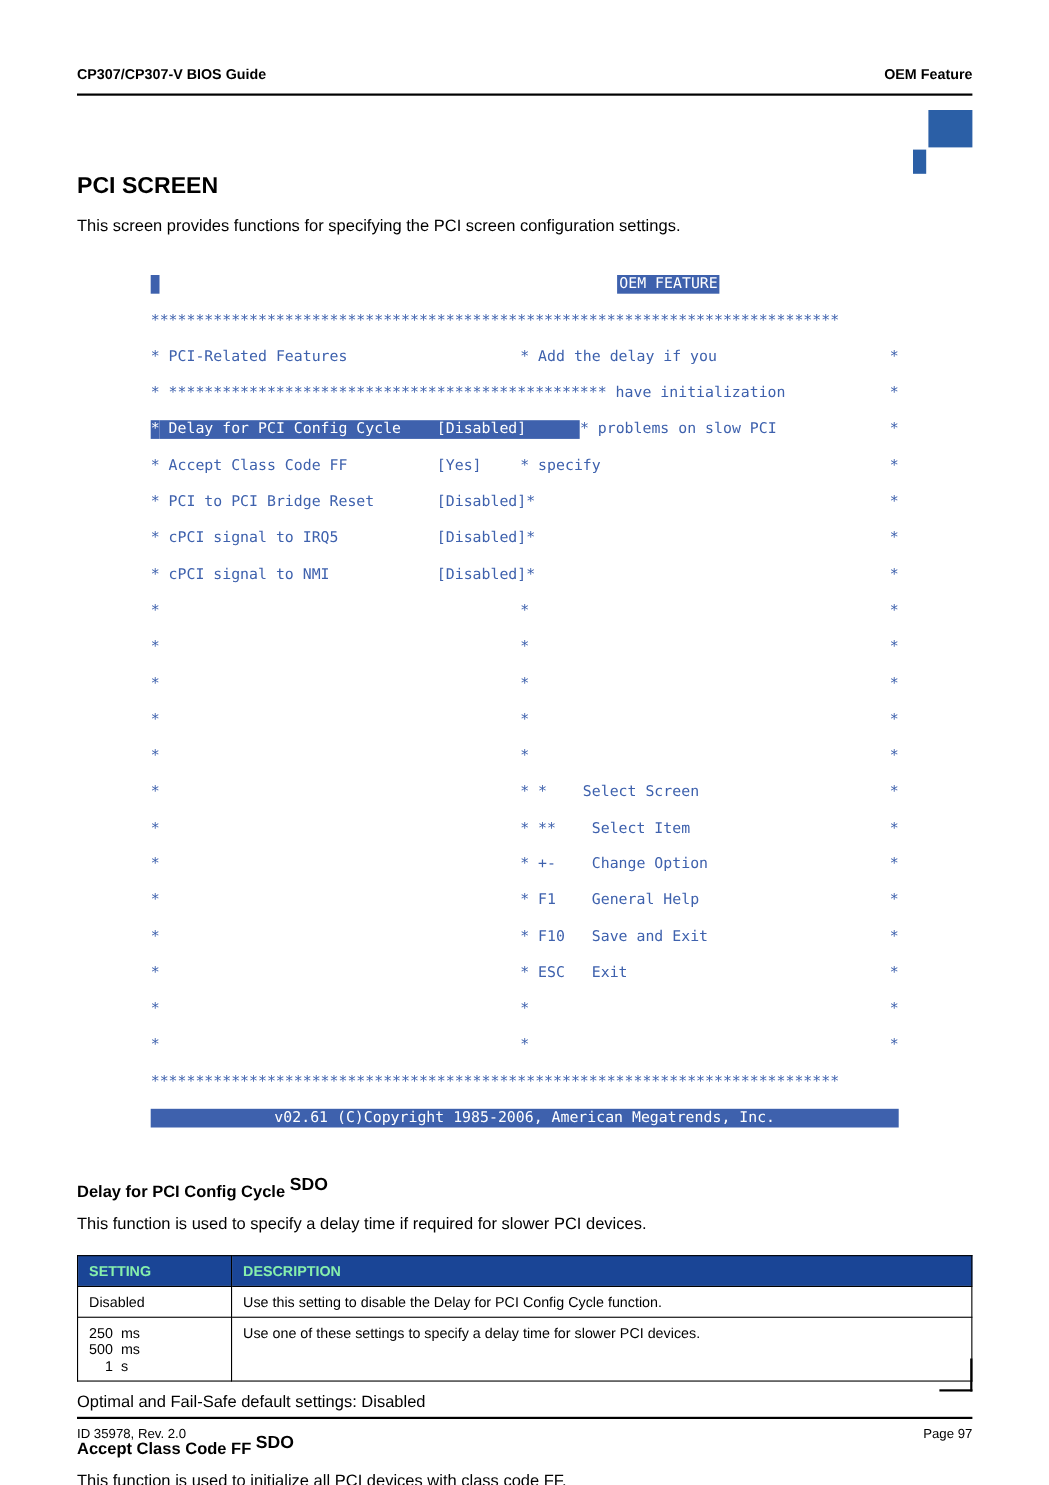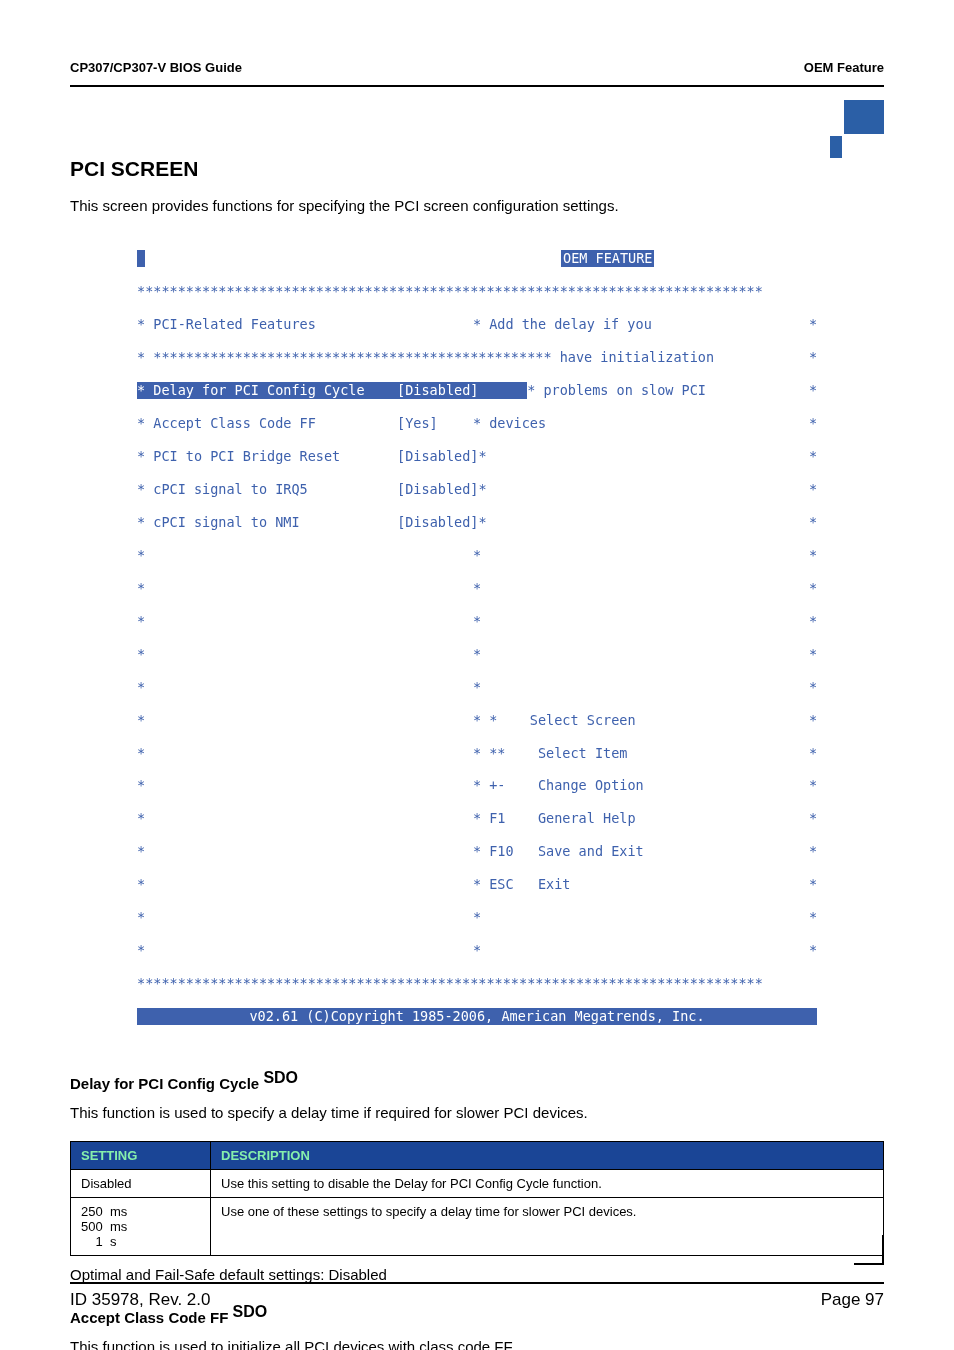--- a/index.html
+++ b/index.html
@@ -93,21 +93,21 @@
   }
   table.settings th:first-child,
   table.settings td:first-child { width: 140px; }
   .footer-row {
     position: absolute;
     bottom: 40px;
     left: 70px;
     right: 70px;
     display: flex;
     justify-content: space-between;
-    font-size: 17px;
+    font-size: 12px;
     border-top: 2px solid #000;
     padding-top: 6px;
   }
   .footer-corner {
     position: absolute;
     bottom: 85px;
     right: 70px;
     width: 30px;
     height: 30px;
     border-right: 2px solid #000;
@@ -130,21 +130,21 @@
 
 <h2 class="section-title">PCI SCREEN</h2>
 <p class="body-text">This screen provides functions for specifying the PCI screen configuration settings.</p>
 
 <div class="bios-screen">
 <div class="bios-title-row"><span class="bios-title-left"> </span><span class="bios-title-gap"> </span><span class="bios-title-label">OEM FEATURE</span><span style="width:20ch"> </span></div>
 <div>*****************************************************************************</div>
 <div class="bios-row"><span class="star">*</span><span class="txt"> <span>PCI-Related Features</span></span><span class="star">*</span><span class="txt"> <span>Add the delay if you</span></span><span class="star">*</span></div>
 <div class="bios-row"><span class="star">*</span><span class="txt"> ************************************************</span><span class="star">*</span><span class="txt"> <span>have initialization</span></span><span class="star">*</span></div>
 <div class="bios-row"><span class="star" style="background:#3e61ad;color:#fff">*</span><span class="sel"> <span>Delay for PCI Config Cycle</span>    <span>[Disabled]</span>      </span><span class="star">*</span><span class="txt"> <span>problems on slow PCI</span></span><span class="star">*</span></div>
-<div class="bios-row"><span class="star">*</span><span class="txt"> <span>Accept Class Code FF</span>          <span>[Yes]</span></span><span class="star">*</span><span class="txt"> <span>devices</span></span><span class="star">*</span></div>
+<div class="bios-row"><span class="star">*</span><span class="txt"> <span>Accept Class Code FF</span>          <span>[Yes]</span></span><span class="star">*</span><span class="txt"> <span>specify</span></span><span class="star">*</span></div>
 <div class="bios-row"><span class="star">*</span><span class="txt"> <span>PCI to PCI Bridge Reset</span>       <span>[Disabled]</span></span><span class="star">*</span><span class="txt"> </span><span class="star">*</span></div>
 <div class="bios-row"><span class="star">*</span><span class="txt"> <span>cPCI signal to IRQ5</span>           <span>[Disabled]</span></span><span class="star">*</span><span class="txt"> </span><span class="star">*</span></div>
 <div class="bios-row"><span class="star">*</span><span class="txt"> <span>cPCI signal to NMI</span>            <span>[Disabled]</span></span><span class="star">*</span><span class="txt"> </span><span class="star">*</span></div>
 <div class="bios-row"><span class="star">*</span><span class="txt"> </span><span class="star">*</span><span class="txt"> </span><span class="star">*</span></div>
 <div class="bios-row"><span class="star">*</span><span class="txt"> </span><span class="star">*</span><span class="txt"> </span><span class="star">*</span></div>
 <div class="bios-row"><span class="star">*</span><span class="txt"> </span><span class="star">*</span><span class="txt"> </span><span class="star">*</span></div>
 <div class="bios-row"><span class="star">*</span><span class="txt"> </span><span class="star">*</span><span class="txt"> </span><span class="star">*</span></div>
 <div class="bios-row"><span class="star">*</span><span class="txt"> </span><span class="star">*</span><span class="txt"> </span><span class="star">*</span></div>
 <div class="bios-row"><span class="star">*</span><span class="txt"> </span><span class="star">*</span><span class="txt"> <span>*</span>    <span>Select Screen</span></span><span class="star">*</span></div>
 <div class="bios-row"><span class="star">*</span><span class="txt"> </span><span class="star">*</span><span class="txt"> <span>**</span>    <span>Select Item</span></span><span class="star">*</span></div>

